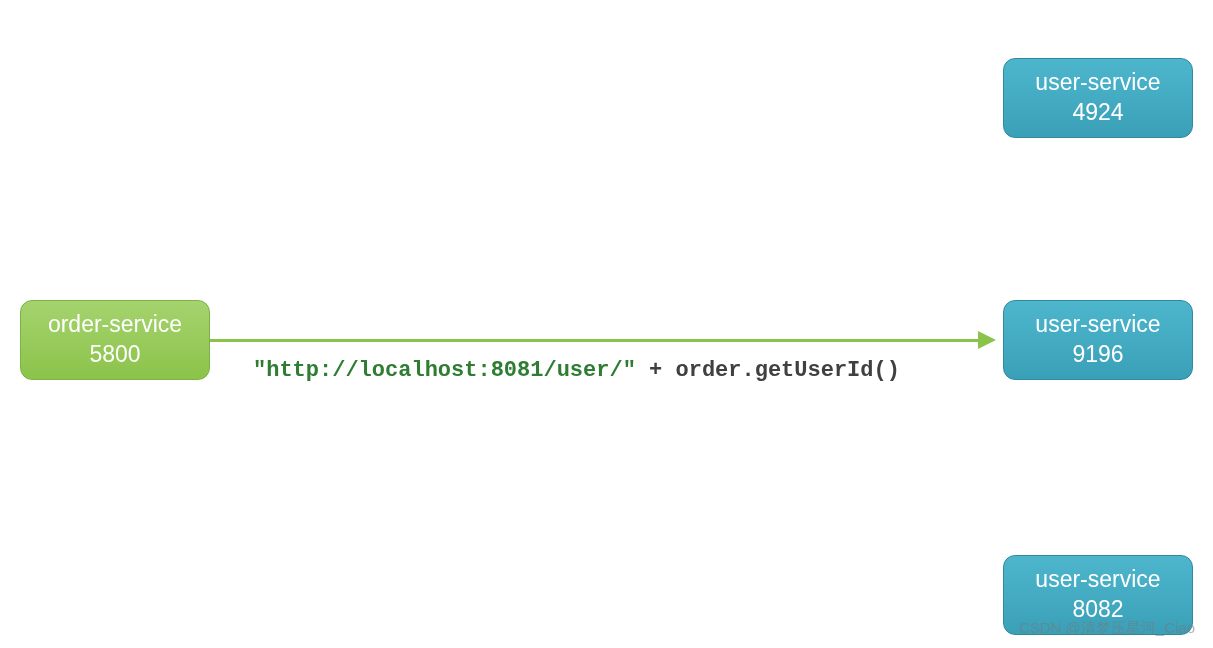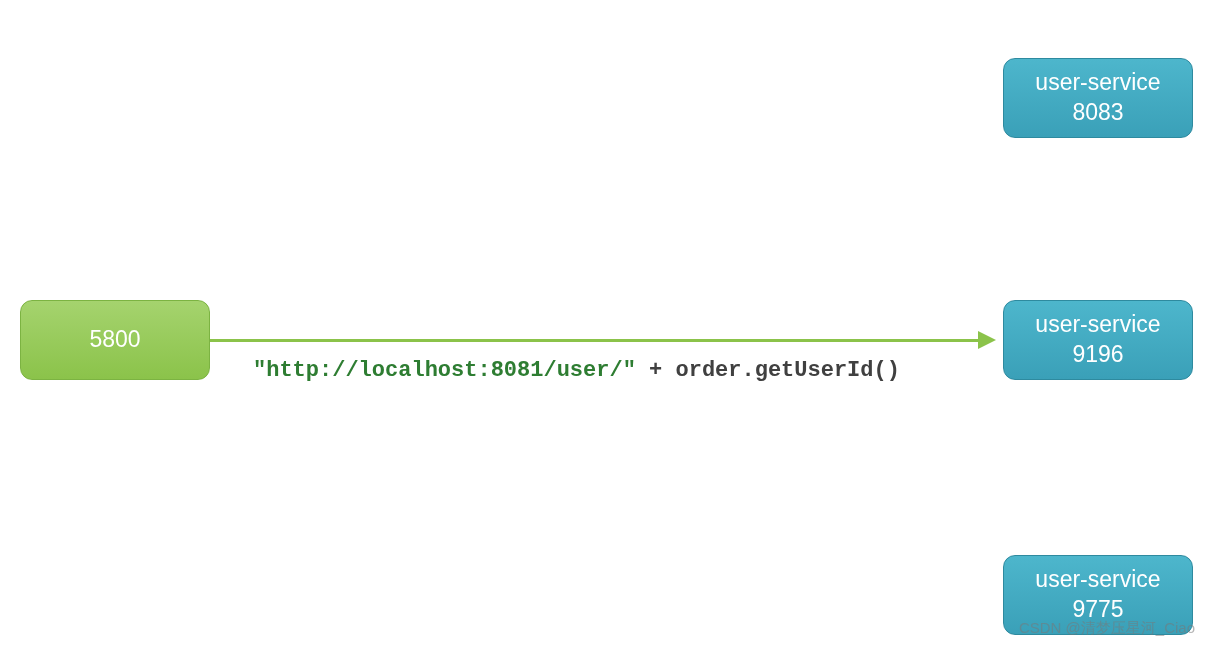--- a/index.html
+++ b/index.html
@@ -115,36 +115,37 @@
     
     #arrow-main-label {
       left: 253px;
       top: 358px;
     }
   </style>
 </head>
 <body>
 
 <div id="node-order" class="node node-green">
+  <span>order-service</span>
   <span>5800</span>
 </div>
 
 <div id="node-user-1" class="node node-teal">
   <span>user-service</span>
-  <span>8083</span>
+  <span>4924</span>
 </div>
 
 <div id="node-user-2" class="node node-teal">
   <span>user-service</span>
   <span>9196</span>
 </div>
 
 <div id="node-user-3" class="node node-teal">
   <span>user-service</span>
-  <span>9775</span>
+  <span>8082</span>
 </div>
 
 <div id="arrow-main" class="arrow-line"></div>
 <div id="arrow-main-head" class="arrow-head"></div>
 
 <div id="arrow-main-label" class="arrow-label">
   <span class="label-green">"http://localhost:8081/user/"</span><span class="label-black"> + order.getUserId()</span>
 </div>
 
 <div class="watermark">CSDN @清梦压星河_Ciao</div>

